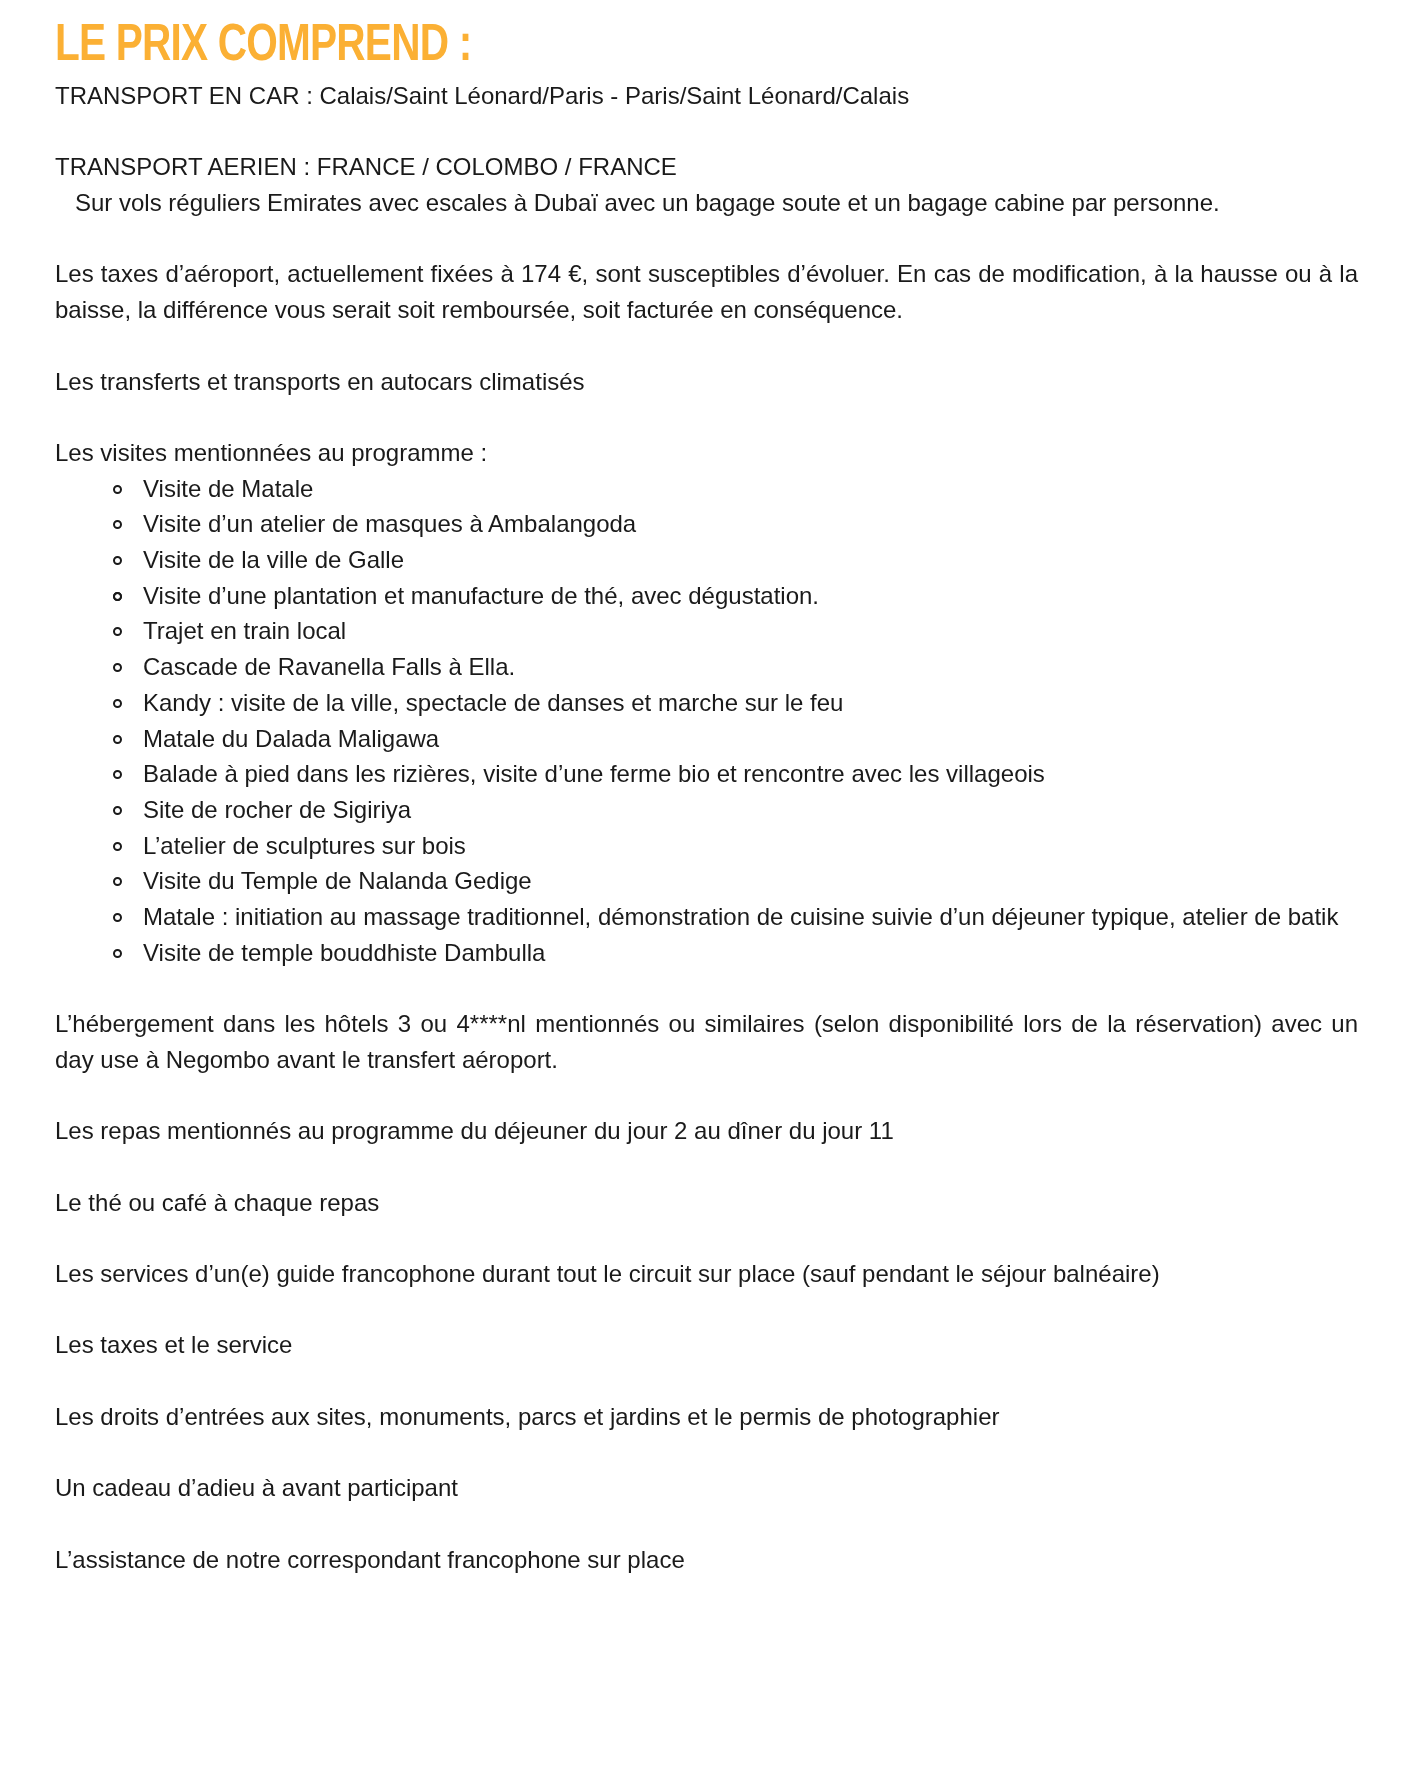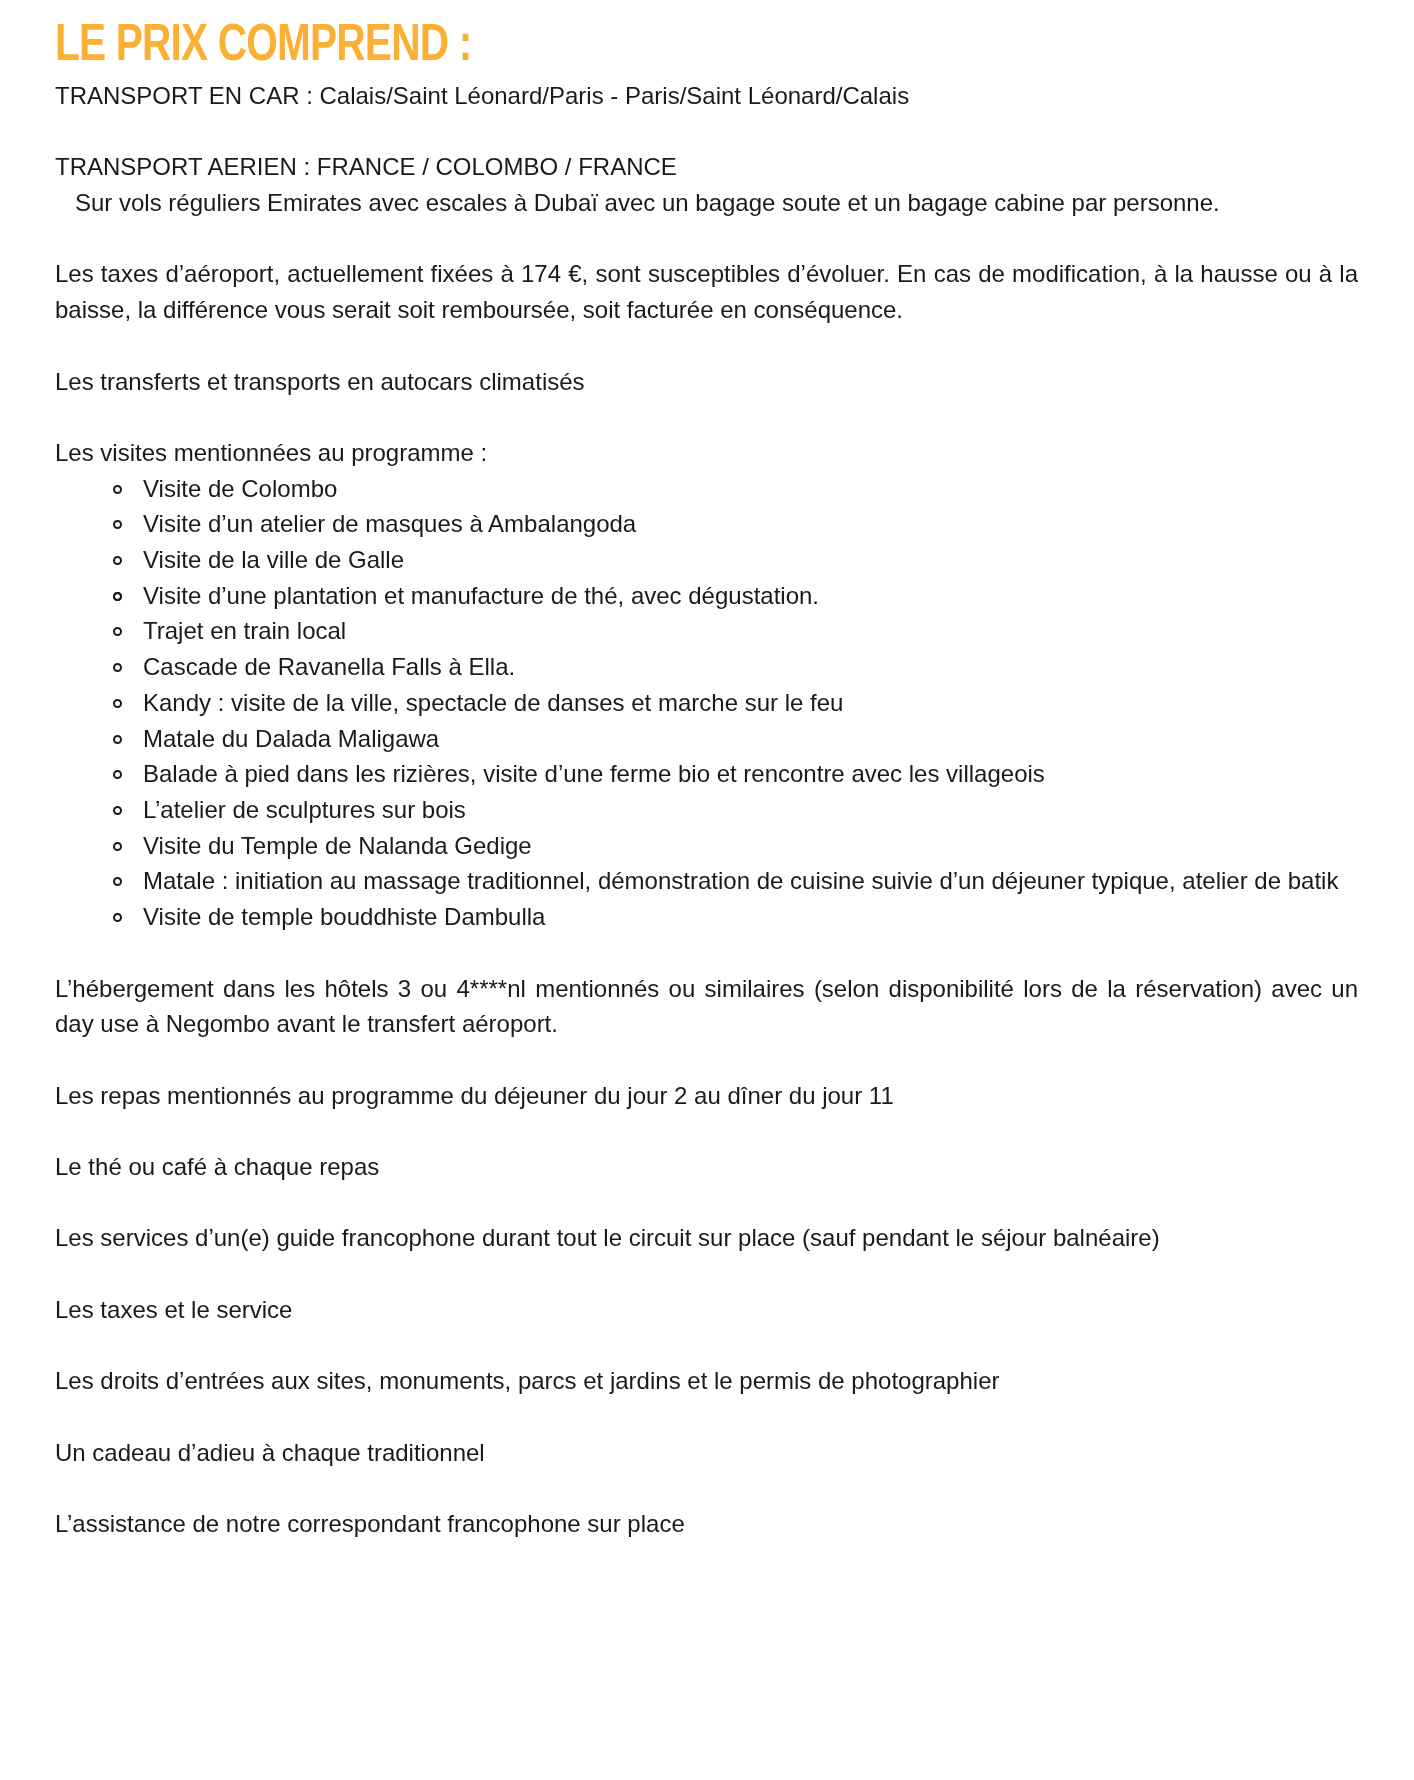--- a/index.html
+++ b/index.html
@@ -80,45 +80,46 @@
       <span class="line">TRANSPORT AERIEN : FRANCE / COLOMBO / FRANCE</span>
       <span class="line sub-indent" style="padding-left:0;text-indent:20px;">Sur vols réguliers Emirates avec escales à Dubaï avec un bagage soute et un bagage cabine par personne.</span>
     </p>
 
     <p class="para">Les taxes d’aéroport, actuellement fixées à 174 €, sont susceptibles d’évoluer. En cas de modification, à la hausse ou à la baisse,  la différence vous serait soit remboursée, soit facturée en conséquence.</p>
 
     <p class="para">Les transferts et transports en autocars climatisés</p>
 
     <p class="visits-intro">Les visites mentionnées au programme :</p>
     <ul class="visit-list">
-      <li class="visit-item"><span class="bullet"></span><span>Visite de Colombo</span></li>
+      <li class="visit-item"><span class="bullet"></span><span>Visite de Matale</span></li>
       <li class="visit-item"><span class="bullet"></span><span>Visite d’un atelier de masques à Ambalangoda</span></li>
       <li class="visit-item"><span class="bullet"></span><span>Visite de la ville de Galle</span></li>
       <li class="visit-item"><span class="bullet"></span></li>
       <li class="visit-item"><span class="bullet"></span><span>Visite d’une plantation et manufacture de thé, avec dégustation.</span></li>
       <li class="visit-item"><span class="bullet"></span><span>Trajet en train local</span></li>
       <li class="visit-item"><span class="bullet"></span><span>Cascade de Ravanella Falls à Ella.</span></li>
       <li class="visit-item"><span class="bullet"></span><span>Kandy : visite de la ville, spectacle de danses et marche sur le feu</span></li>
       <li class="visit-item"><span class="bullet"></span><span>Matale du Dalada Maligawa</span></li>
       <li class="visit-item"><span class="bullet"></span><span>Balade à pied dans les rizières, visite d’une ferme bio et rencontre avec les villageois</span></li>
+      <li class="visit-item"><span class="bullet"></span><span>Site de rocher de Sigiriya</span></li>
       <li class="visit-item"><span class="bullet"></span><span>L’atelier de sculptures sur bois</span></li>
       <li class="visit-item"><span class="bullet"></span><span>Visite du Temple de Nalanda Gedige</span></li>
       <li class="visit-item"><span class="bullet"></span><span>Matale : initiation au massage traditionnel, démonstration de cuisine suivie d’un déjeuner typique, atelier de batik</span></li>
       <li class="visit-item"><span class="bullet"></span><span>Visite de temple bouddhiste Dambulla</span></li>
     </ul>
 
     <p class="para">L’hébergement dans les hôtels 3 ou 4****nl mentionnés ou similaires (selon disponibilité lors de la réservation) avec un day use à Negombo avant le transfert aéroport.</p>
 
     <p class="para">Les repas mentionnés au programme du déjeuner du jour 2 au dîner du jour 11</p>
 
     <p class="para">Le thé ou café à chaque repas</p>
 
     <p class="para">Les services d’un(e) guide francophone durant tout le circuit sur place (sauf pendant le séjour balnéaire)</p>
 
     <p class="para">Les taxes et le service</p>
 
     <p class="para">Les droits d’entrées aux sites, monuments, parcs et jardins et le permis de photographier</p>
 
-    <p class="para">Un cadeau d’adieu à chaque traditionnel</p>
+    <p class="para">Un cadeau d’adieu à avant participant</p>
 
     <p class="para last">L’assistance de notre correspondant francophone sur place</p>
   </div>
 </div>
 
 </body></html>

